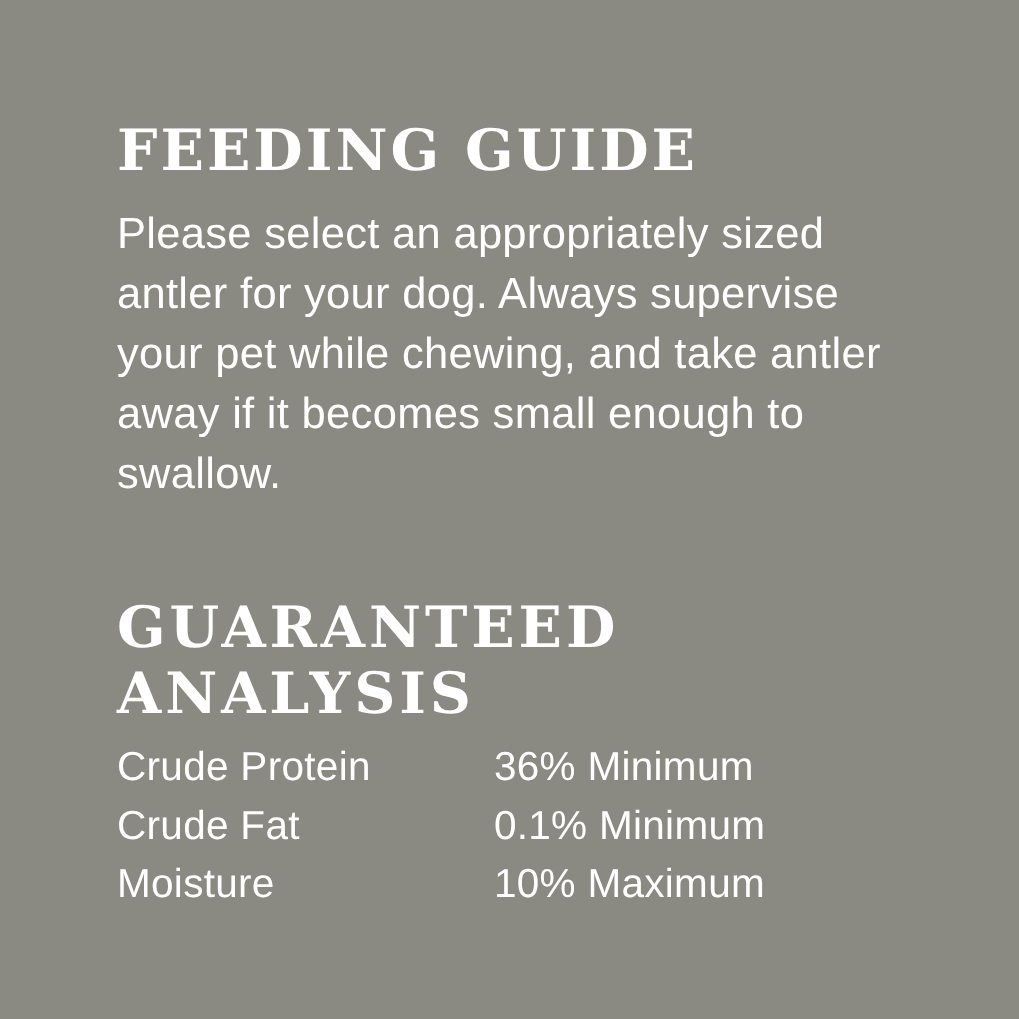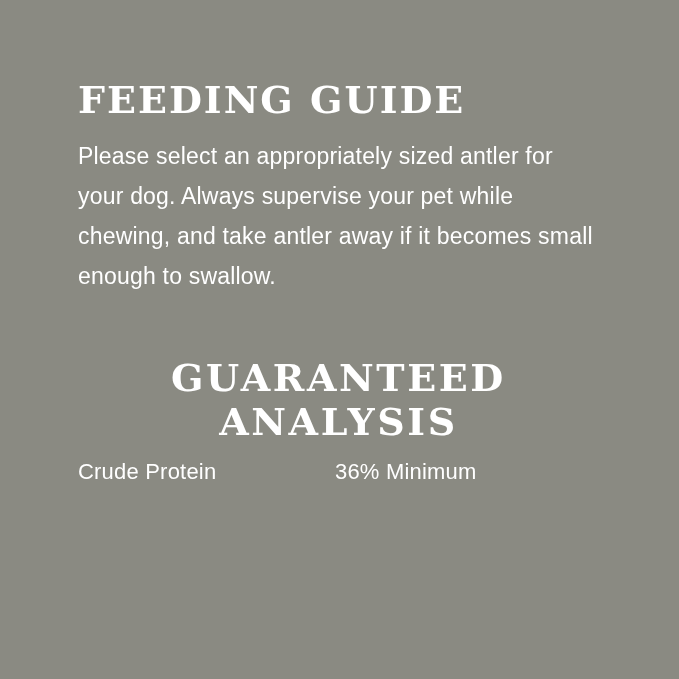--- a/index.html
+++ b/index.html
@@ -31,42 +31,41 @@
     text-transform: uppercase;
     margin: 0;
   }
   .heading-feeding {
     font-size: 38px;
     line-height: 44px;
     letter-spacing: 2px;
   }
   .body-text {
     color: #ffffff;
-    font-size: 23px;
+    font-size: 29px;
     line-height: 40px;
     font-weight: 300;
     margin: 14px 0 0 0;
     max-width: 520px;
     letter-spacing: 0.2px;
   }
   .heading-analysis {
     font-size: 38px;
     line-height: 44px;
     letter-spacing: 2.6px;
     margin-top: 60px;
-    text-align: center;
   }
   .analysis-table {
     width: 520px;
     border-collapse: collapse;
     margin-top: 8px;
   }
   .analysis-table td {
     color: #ffffff;
-    font-size: 22px;
+    font-size: 27px;
     line-height: 39px;
     font-weight: 300;
     padding: 0;
     letter-spacing: 0.2px;
   }
   .analysis-table td.value {
     text-align: left;
   }
 </style>
 </head>
@@ -79,16 +78,24 @@
   <p class="body-text">Please select an appropriately sized antler for your dog. Always supervise your pet while chewing, and take antler away if it becomes small enough to swallow.</p>
 
   <h1 class="section-heading heading-analysis">GUARANTEED ANALYSIS</h1>
 
   <table class="analysis-table">
     <tbody>
       <tr>
         <td class="nutrient">Crude Protein</td>
         <td class="value">36% Minimum</td>
       </tr>
+      <tr>
+        <td class="nutrient">Crude Fat</td>
+        <td class="value">0.1% Minimum</td>
+      </tr>
+      <tr>
+        <td class="nutrient">Moisture</td>
+        <td class="value">10% Maximum</td>
+      </tr>
     </tbody>
   </table>
 
 </div>
 
 </body></html>

